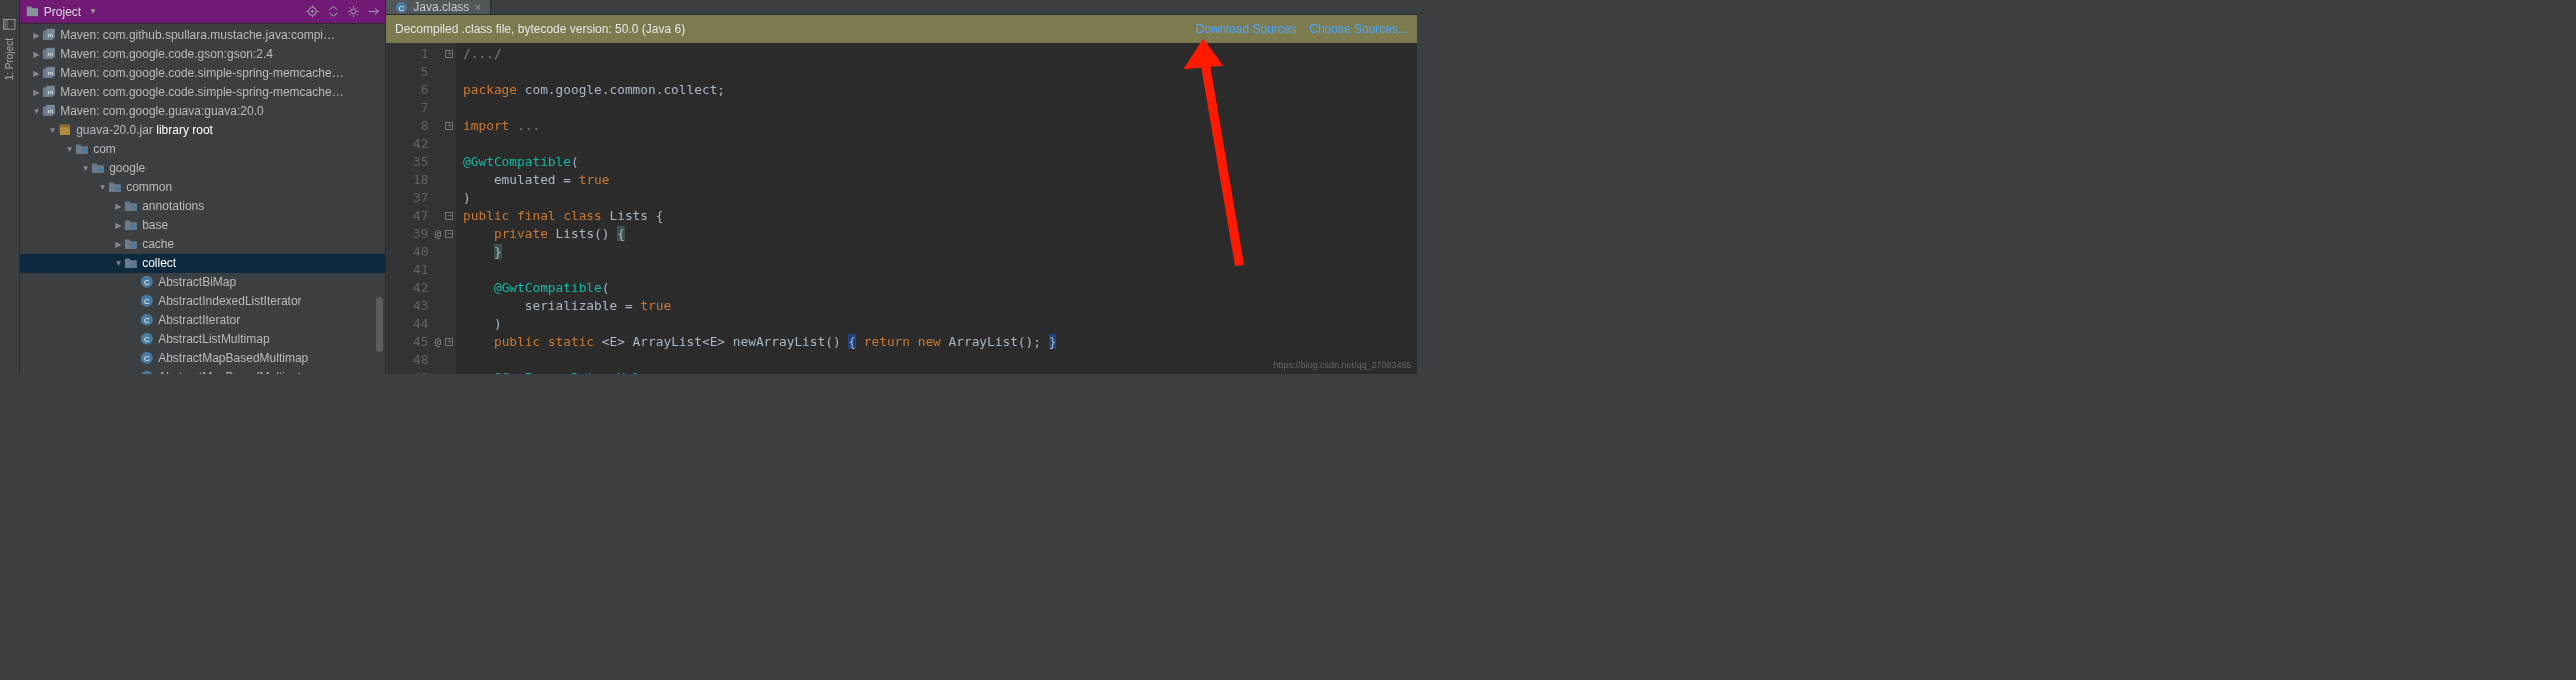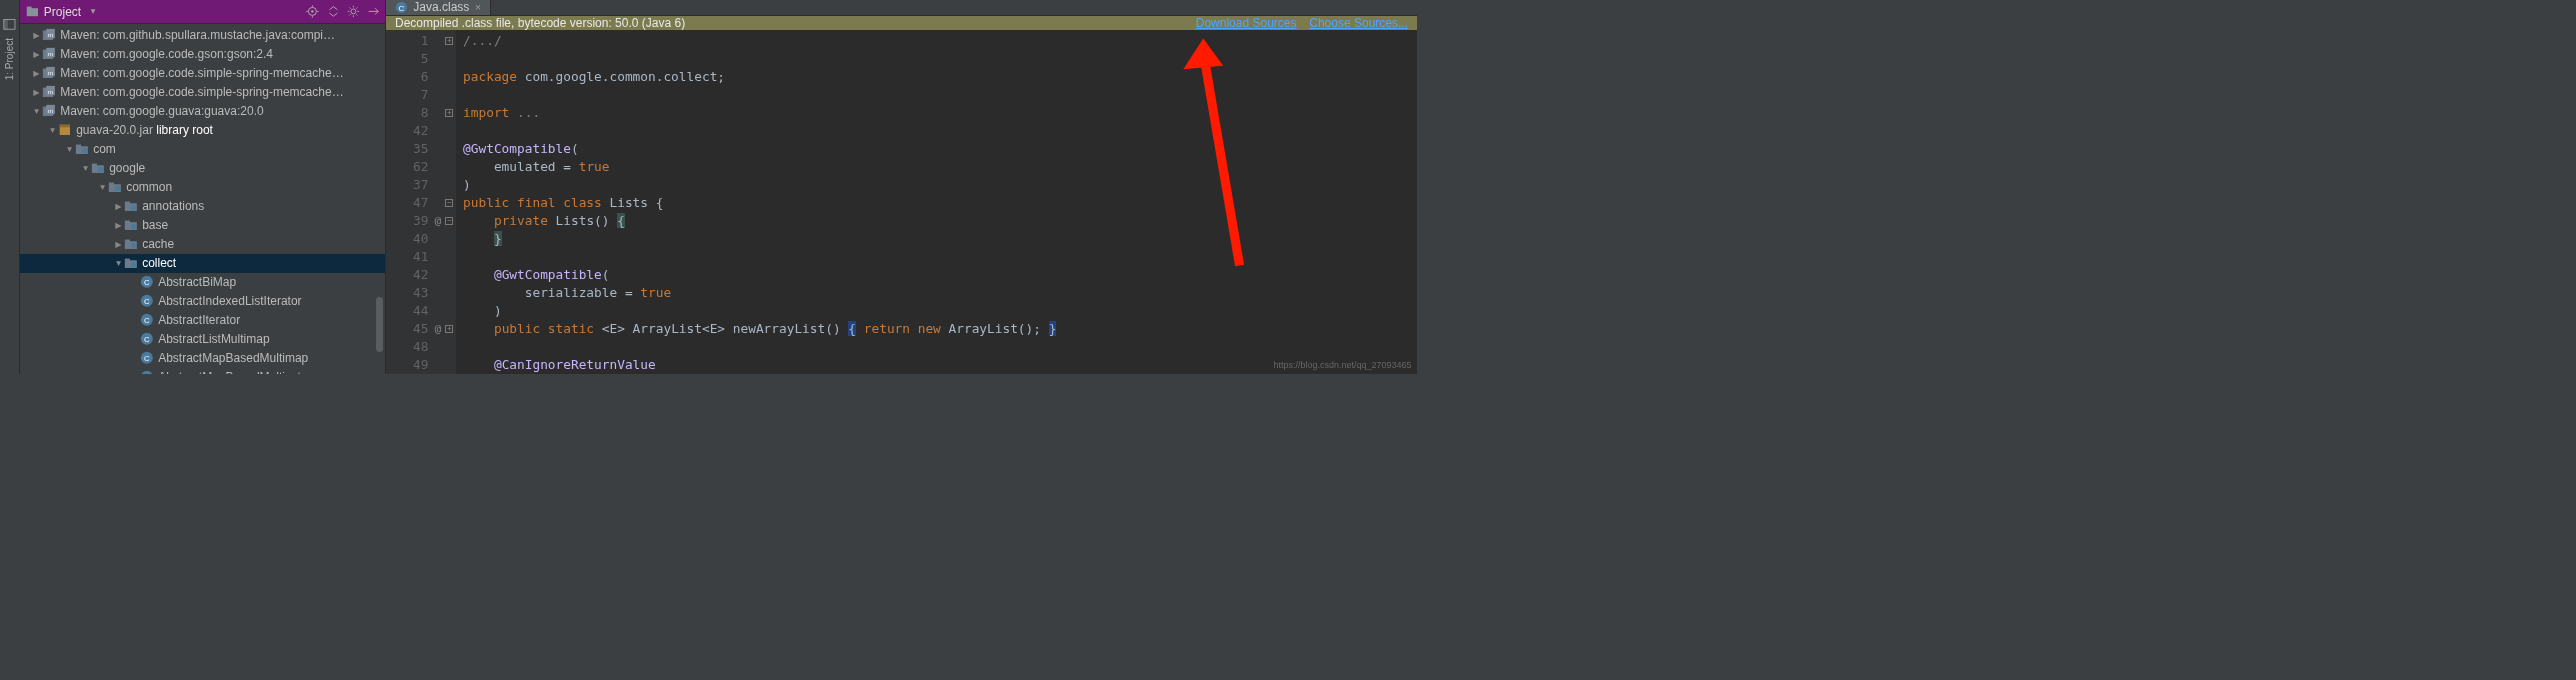--- a/index.html
+++ b/index.html
@@ -111,26 +111,26 @@
     border-right: 0.9px solid #2b2b2b;
     font-size: 12px;
     color: #cccccc;
   }
   .editor-tab .close { color: #999; font-size: 11px; }
   .banner {
     height: 24px;
     background: #7b7b4f;
     display: flex;
     align-items: center;
-    padding: 0 9px;
+    padding: 14px 9px;
     font-size: 12px;
     color: #e8e8e8;
   }
   .banner .msg { flex: 1; }
-  .banner a { color: #4da6ff; text-decoration: underline; margin-left: 12.8px; cursor: pointer; }
+  .banner a { color: #4da6ff; margin-left: 12.8px; cursor: pointer; }
   .code-area {
     flex: 1;
     display: flex;
     background: #2b2b2b;
     font-family: "Menlo", "Consolas", monospace;
     font-size: 12.8px;
     line-height: 18px;
     position: relative;
   }
   .gutter {
@@ -153,21 +153,21 @@
   .code {
     flex: 1;
     padding-left: 7.3px;
     padding-top: 1.8px;
     color: #a9b7c6;
     white-space: pre;
   }
   .code .row { height: 18px; }
   .kw { color: #cc7832; }
   .cm { color: #808080; }
-  .ann { color: #c4b5fd; }
+  .ann { color: #14b8a6; }
   .hl { background: #214283; }
   .hlbrace { background: #3b514d; }
   
   .annotation-arrow {
     position: absolute;
     right: 132px;
     top: 38px;
     pointer-events: none;
   }
   .watermark {
@@ -461,21 +461,21 @@
     </div>
     <div class="code-area">
       <div class="gutter" id="gutter">
           <div class="ln">1</div>
           <div class="ln">5</div>
           <div class="ln">6</div>
           <div class="ln">7</div>
           <div class="ln">8</div>
           <div class="ln">42</div>
           <div class="ln">35</div>
-          <div class="ln">62</div>
+          <div class="ln">18</div>
           <div class="ln">37</div>
           <div class="ln">47</div>
           <div class="ln">39<span class="mark">@</span></div>
           <div class="ln">40</div>
           <div class="ln">41</div>
           <div class="ln">42</div>
           <div class="ln">43</div>
           <div class="ln">44</div>
           <div class="ln">45<span class="mark">@</span></div>
           <div class="ln">48</div>

